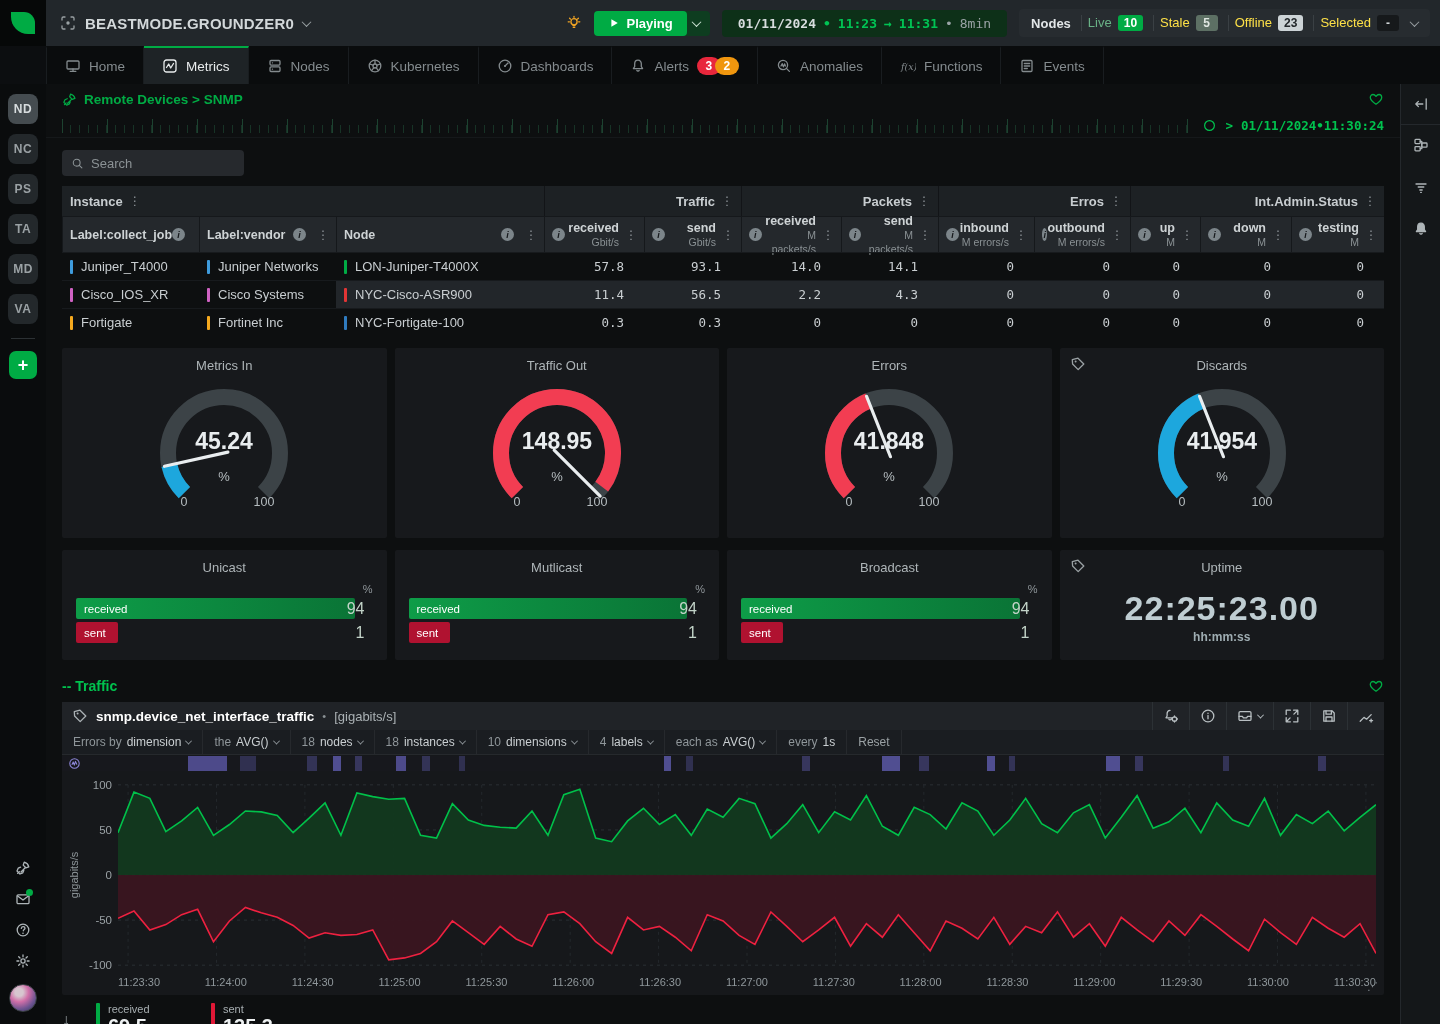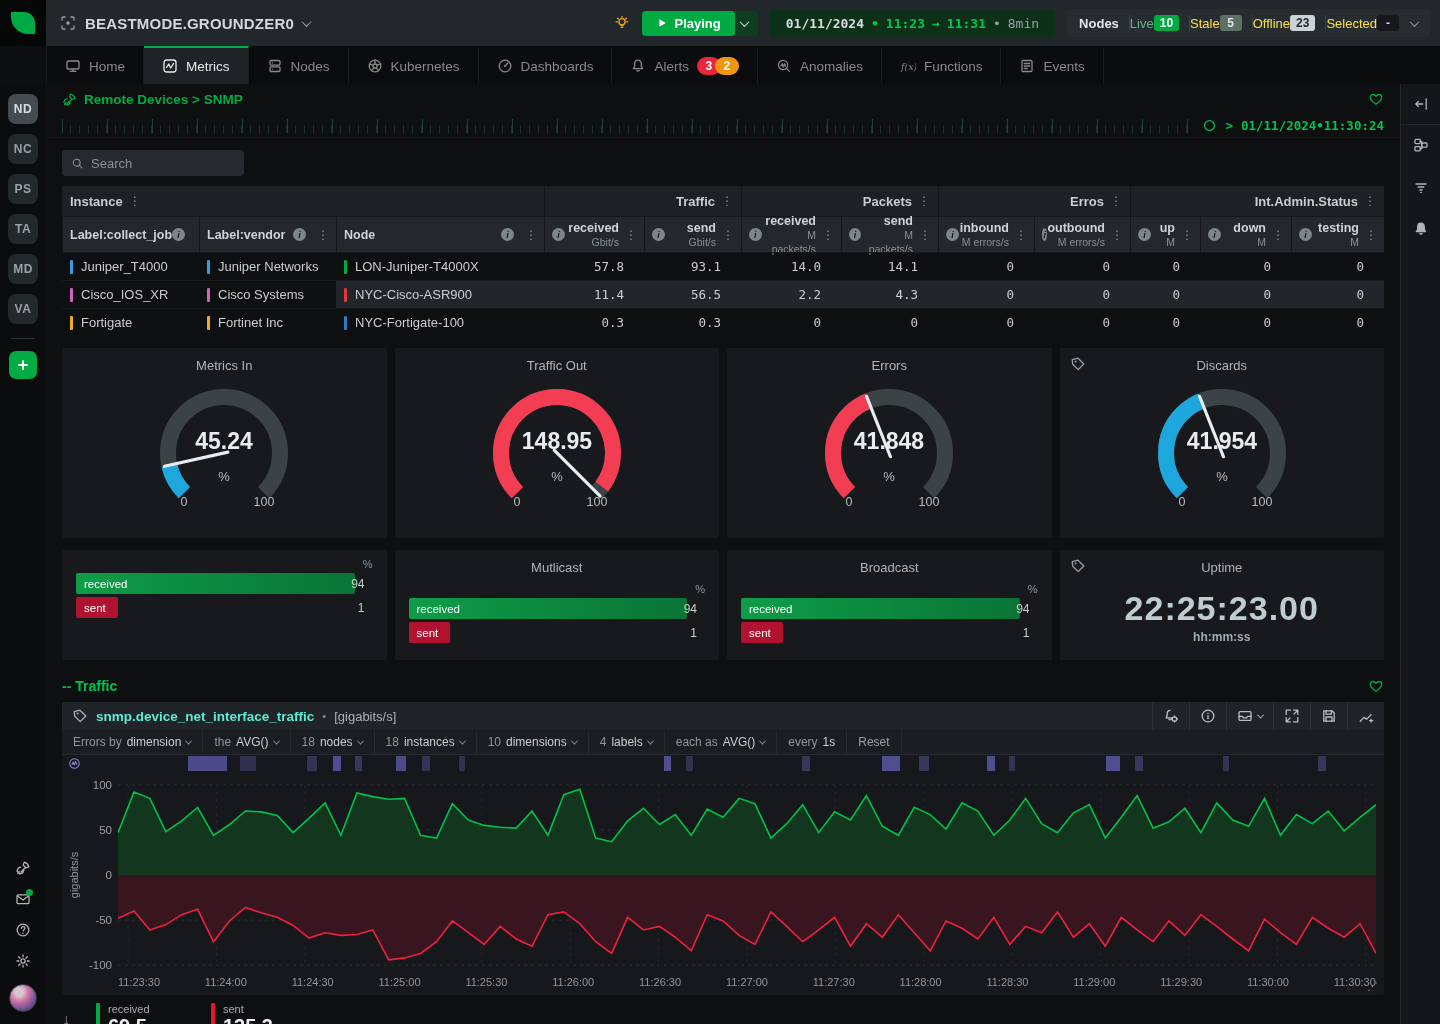--- a/index.html
+++ b/index.html
@@ -24,21 +24,21 @@
   .playpill { display:flex; align-items:center; gap:7px; background:#00ab44; color:#fff; border-radius:4px; padding:5px 14px; font-size:13px; font-weight:700; }
   .playpill .ic svg { width:12px; height:12px; }
   .playwrap .chev { color:#cfe5d6; margin:0 10px 0 6px; }
   .datepill { background:#0d3018; border-radius:4px; padding:6px 16px; font-family:"DejaVu Sans Mono",monospace; font-size:13px; display:flex; gap:7px; align-items:center; }
   .datepill .d { color:#d8dddf; font-weight:700; }
   .datepill .g { color:#00c454; font-weight:700; }
   .datepill .m { color:#9aa3a6; }
   .nodesbar { display:flex; align-items:center; gap:10px; background:#272c30; border-radius:4px; padding:6px 12px; font-size:13px; }
   .nodesbar .nb-label { font-weight:700; color:#e2e6e8; }
   .nodesbar .sep { width:1px; height:16px; background:#3a4044; }
-  .nb-group { display:flex; align-items:center; }
+  .nb-group { display:flex; align-items:flex-start; gap:6px; }
   .nb-name { color:#fde047; }
   .nb-name.live { color:#69b186; }
   .badge { min-width:22px; padding:1px 6px; border-radius:3px; font-size:12px; font-weight:700; text-align:center; }
   .badge.live { background:#00ab44; color:#fff; }
   .badge.stale { background:#5d7064; color:#dfe6e1; }
   .badge.offline { background:#ccd3d6; color:#22272a; }
   .badge.selected { background:#16191b; color:#cfd4d6; }
   .nodesbar .chev { color:#9aa1a4; margin-left:2px; }
 
   
@@ -114,31 +114,31 @@
   .card .tagic { position:absolute; left:10px; top:8px; color:#9aa1a4; }
   .card-title { text-align:center; padding-top:10px; font-size:13px; color:#aeb5b8; }
   .gaugecard { height:190px; }
   .gauge-svg { margin:2px auto 0; }
   .statcard { height:110px; }
   .pctlbl { text-align:right; font-size:11px; color:#8f969a; margin:8px 14px 3px; }
   .barrow { position:relative; height:21px; margin:0 14px 3px; }
   .barfill { position:absolute; left:0; top:0; bottom:0; border-radius:2px; display:flex; align-items:center; padding-left:8px; font-size:11.5px; color:#fff; }
   .barfill.green { background:linear-gradient(90deg,#0e9d48,#0a7436); }
   .barfill.red { background:#b01230; }
-  .barval { position:absolute; right:8px; top:50%; transform:translateY(-50%); font-size:12px; color:#c2d3c8; }
+  .barval { position:absolute; right:8px; top:50%; transform:translateY(-50%); font-size:16px; color:#c2d3c8; }
   .uptime-val { text-align:center; margin-top:14px; font-size:34px; font-weight:800; color:#bfcdd2; letter-spacing:1px; }
   .uptime-unit { text-align:center; font-size:12px; font-weight:700; color:#9fadb2; margin-top:2px; }
 
   
   .sectionrow { display:flex; align-items:flex-end; margin:18px 16px 8px; }
   .section-title { color:#00c24e; font-weight:700; font-size:14px; }
   .chartcard { margin:0 16px; background:#16181b; border-radius:2px; }
   .charthead { height:28px; background:#202327; display:flex; align-items:center; padding-left:10px; }
   .charthead .tagic { color:#aab1b4; margin-right:8px; }
-  .chart-name { font-size:13.5px; font-weight:700; color:#5eead4; }
+  .chart-name { font-size:13.5px; font-weight:700; color:#ffffff; }
   .chart-sep { color:#8a9194; margin:0 8px; font-size:11px; }
   .chart-units { font-size:13px; color:#aab1b4; }
   .chead-icons { margin-left:auto; display:flex; align-items:stretch; height:100%; }
   .chead-icons .cib { display:flex; align-items:center; gap:5px; padding:0 10px; border-left:1px solid #2c3135; color:#b8bfc2; cursor:pointer; }
   .chead-icons .chev { width:5px; height:5px; }
   .chiprow { height:25px; background:#1a1d21; border-bottom:1px solid #26292d; display:flex; align-items:center; font-size:12px; }
   .chip { display:flex; align-items:center; gap:5px; padding:0 11px; height:100%; border-right:1px solid #26292d; cursor:pointer; white-space:nowrap; }
   .chip .pre { color:#8f969a; }
   .chip .mn { color:#c9ced1; }
   .chip .chev { width:5px; height:5px; color:#8f969a; }
@@ -628,20 +628,21 @@
             <text x="95" y="74" text-anchor="middle" font-size="23" font-weight="700" fill="#e9edef" font-family="Liberation Sans,sans-serif">41.954</text>
             <text x="95" y="106" text-anchor="middle" font-size="13" fill="#b6bdc0" font-family="Liberation Sans,sans-serif">%</text>
             <text x="55" y="131" text-anchor="middle" font-size="12.5" fill="#b6bdc0" font-family="Liberation Sans,sans-serif">0</text>
             <text x="135" y="131" text-anchor="middle" font-size="12.5" fill="#b6bdc0" font-family="Liberation Sans,sans-serif">100</text>
           </svg>
         </div>
       </div>
 
     <div class="cardgrid" id="statcards">
         <div class="card statcard">
+          <div class="card-title">Unicast</div>
           <div class="pctlbl">%</div>
           <div class="barrow">
             <span class="barfill green" style="width:94%">received</span>
             <span class="barval">94</span>
           </div>
           <div class="barrow">
             <span class="barfill red" style="width:14%">sent</span>
             <span class="barval">1</span>
           </div>
         </div>

